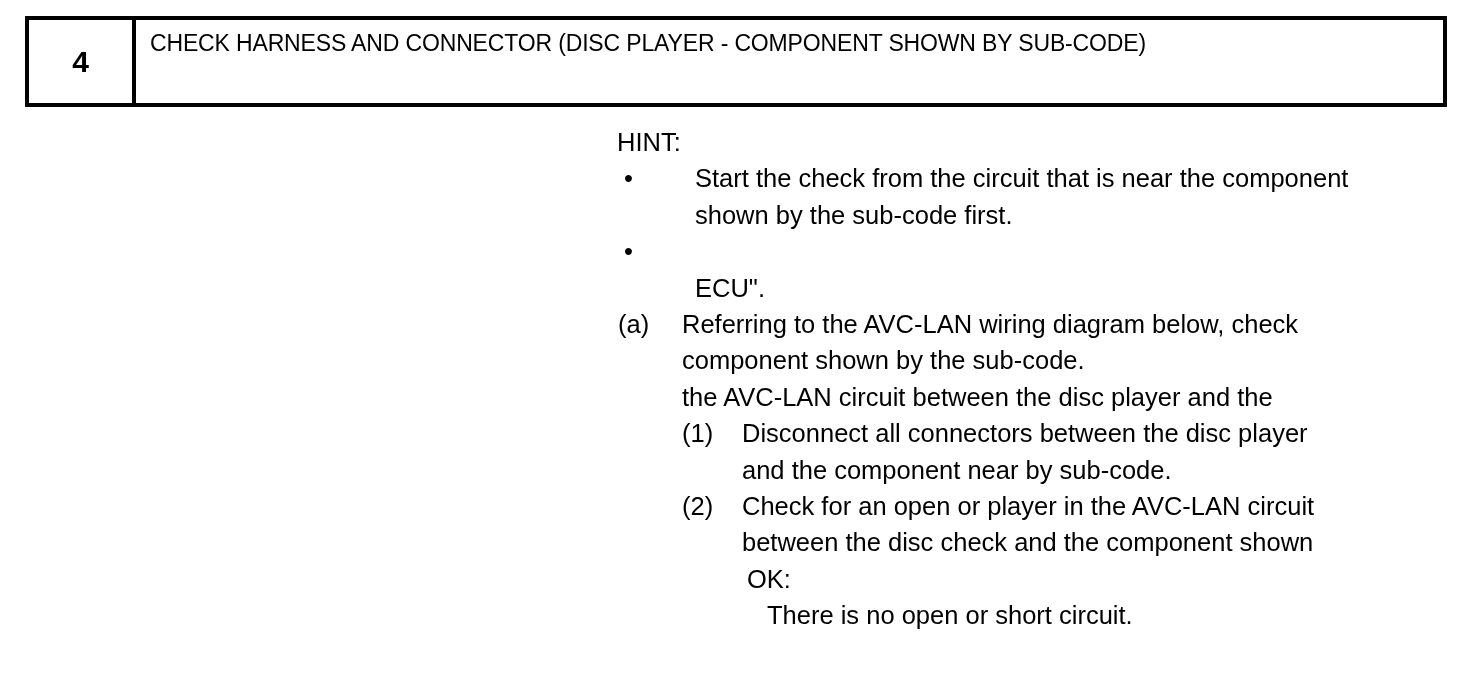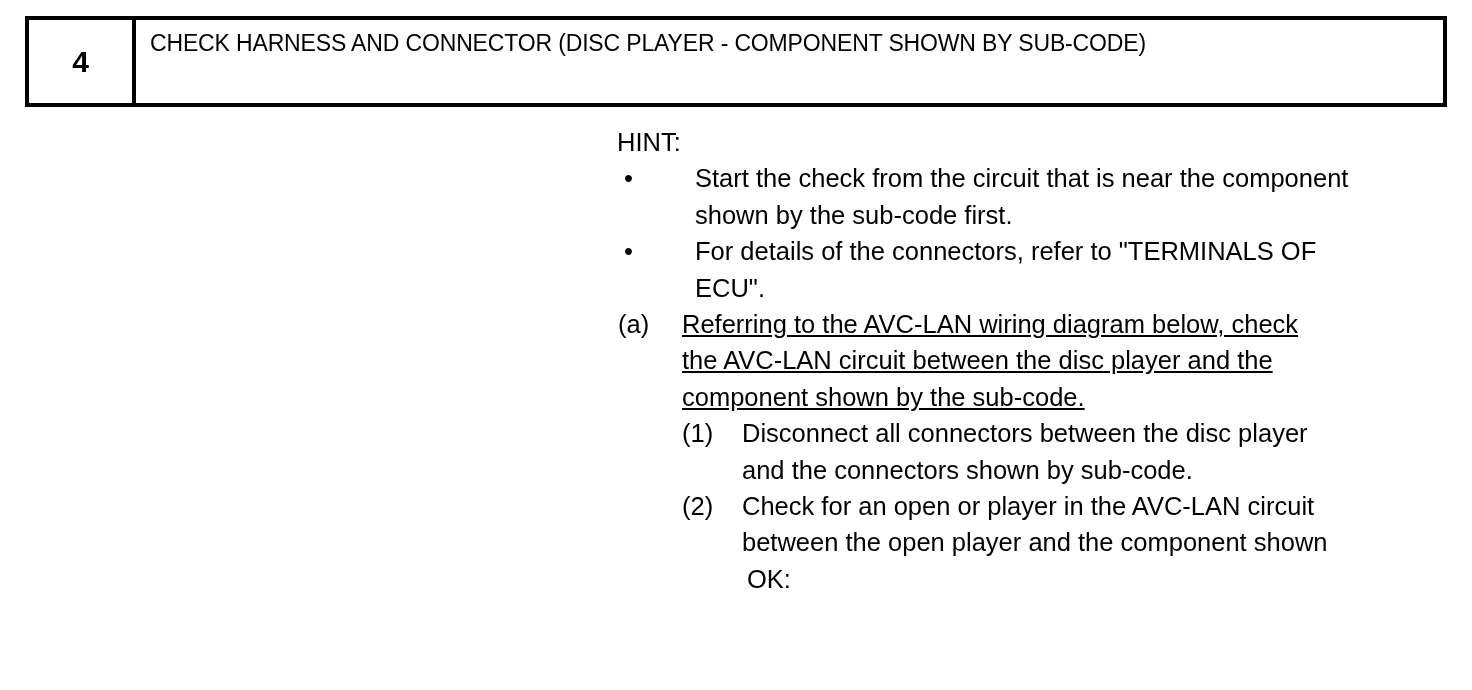--- a/index.html
+++ b/index.html
@@ -91,21 +91,21 @@
     position: absolute;
     top: 0;
     display: inline-block;
   }
 
   
   .x-hint   { left: 617px; }
   .x-bullet { left: 624px; }
   .x-bultxt { left: 656px; margin-left: 39px; }
   .x-amark  { left: 618px; }
-  .x-atxt   { left: 682px; text-decoration: underline; }
+  .x-atxt   { left: 682px; }
   .x-nmark  { left: 682px; }
   .x-ntxt   { left: 742px; text-align: center; }
   .x-ok     { left: 747px; }
   .x-oktxt  { left: 767px; }
 
   .bullet-glyph {
     font-size: 25.5px;
     line-height: 36.4px;
   }
   .bold { font-weight: normal; }
@@ -133,51 +133,53 @@
     <div class="line">
       <span class="marker x-bullet bullet-glyph">•</span>
       <span class="txt x-bultxt">Start the check from the circuit that is near the component</span>
     </div>
     <div class="line">
       <span class="txt x-bultxt">shown by the sub-code first.</span>
     </div>
 
     <div class="line">
       <span class="marker x-bullet bullet-glyph">•</span>
-      <span class="txt x-bultxt">For details of the connectors, refer to "TERMINALS OF</span>
     </div>
     <div class="line">
       <span class="txt x-bultxt">ECU".</span>
     </div>
 
     <div class="line">
       <span class="marker x-amark">(a)</span>
       <span class="txt x-atxt">Referring to the AVC-LAN wiring diagram below, check</span>
     </div>
     <div class="line">
-      <span class="txt x-atxt">the AVC-LAN circuit between the disc player and the</span>
+      <span class="txt x-atxt">component shown by the sub-code.</span>
     </div>
     <div class="line">
-      <span class="txt x-atxt">component shown by the sub-code.</span>
+      <span class="txt x-atxt">the AVC-LAN circuit between the disc player and the</span>
     </div>
 
     <div class="line">
       <span class="marker x-nmark">(1)</span>
       <span class="txt x-ntxt">Disconnect all connectors between the disc player</span>
     </div>
     <div class="line">
-      <span class="txt x-ntxt">and the connectors shown by sub-code.</span>
+      <span class="txt x-ntxt">and the component near by sub-code.</span>
     </div>
 
     <div class="line">
       <span class="marker x-nmark">(2)</span>
       <span class="txt x-ntxt">Check for an open or player in the AVC-LAN circuit</span>
     </div>
     <div class="line">
-      <span class="txt x-ntxt">between the open player and the component shown</span>
+      <span class="txt x-ntxt">between the disc check and the component shown</span>
     </div>
 
     <div class="line">
       <span class="txt x-ok bold">OK:</span>
+    </div>
+    <div class="line">
+      <span class="txt x-oktxt bold">There is no open or short circuit.</span>
     </div>
 
   </div>
 </div>
 
 </body></html>

